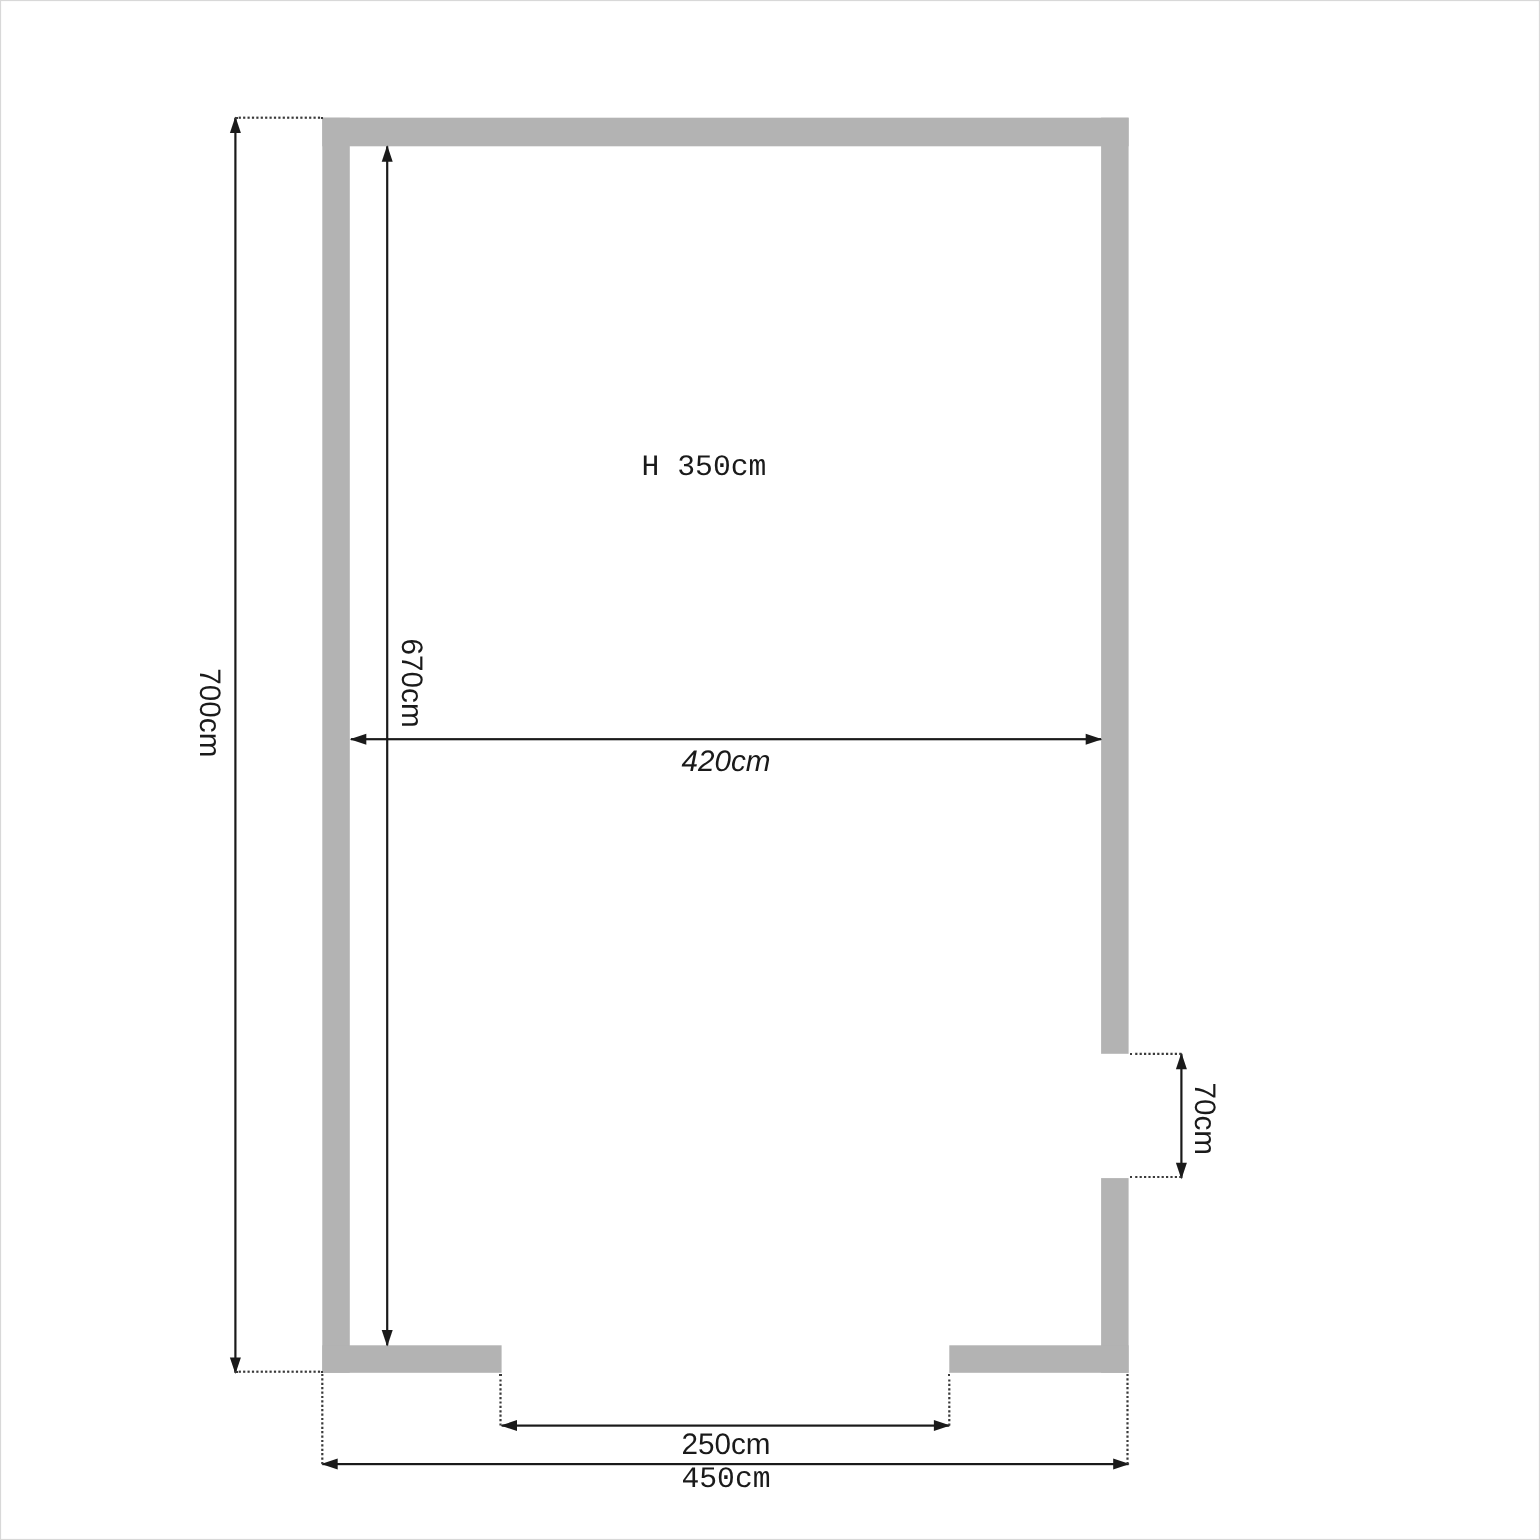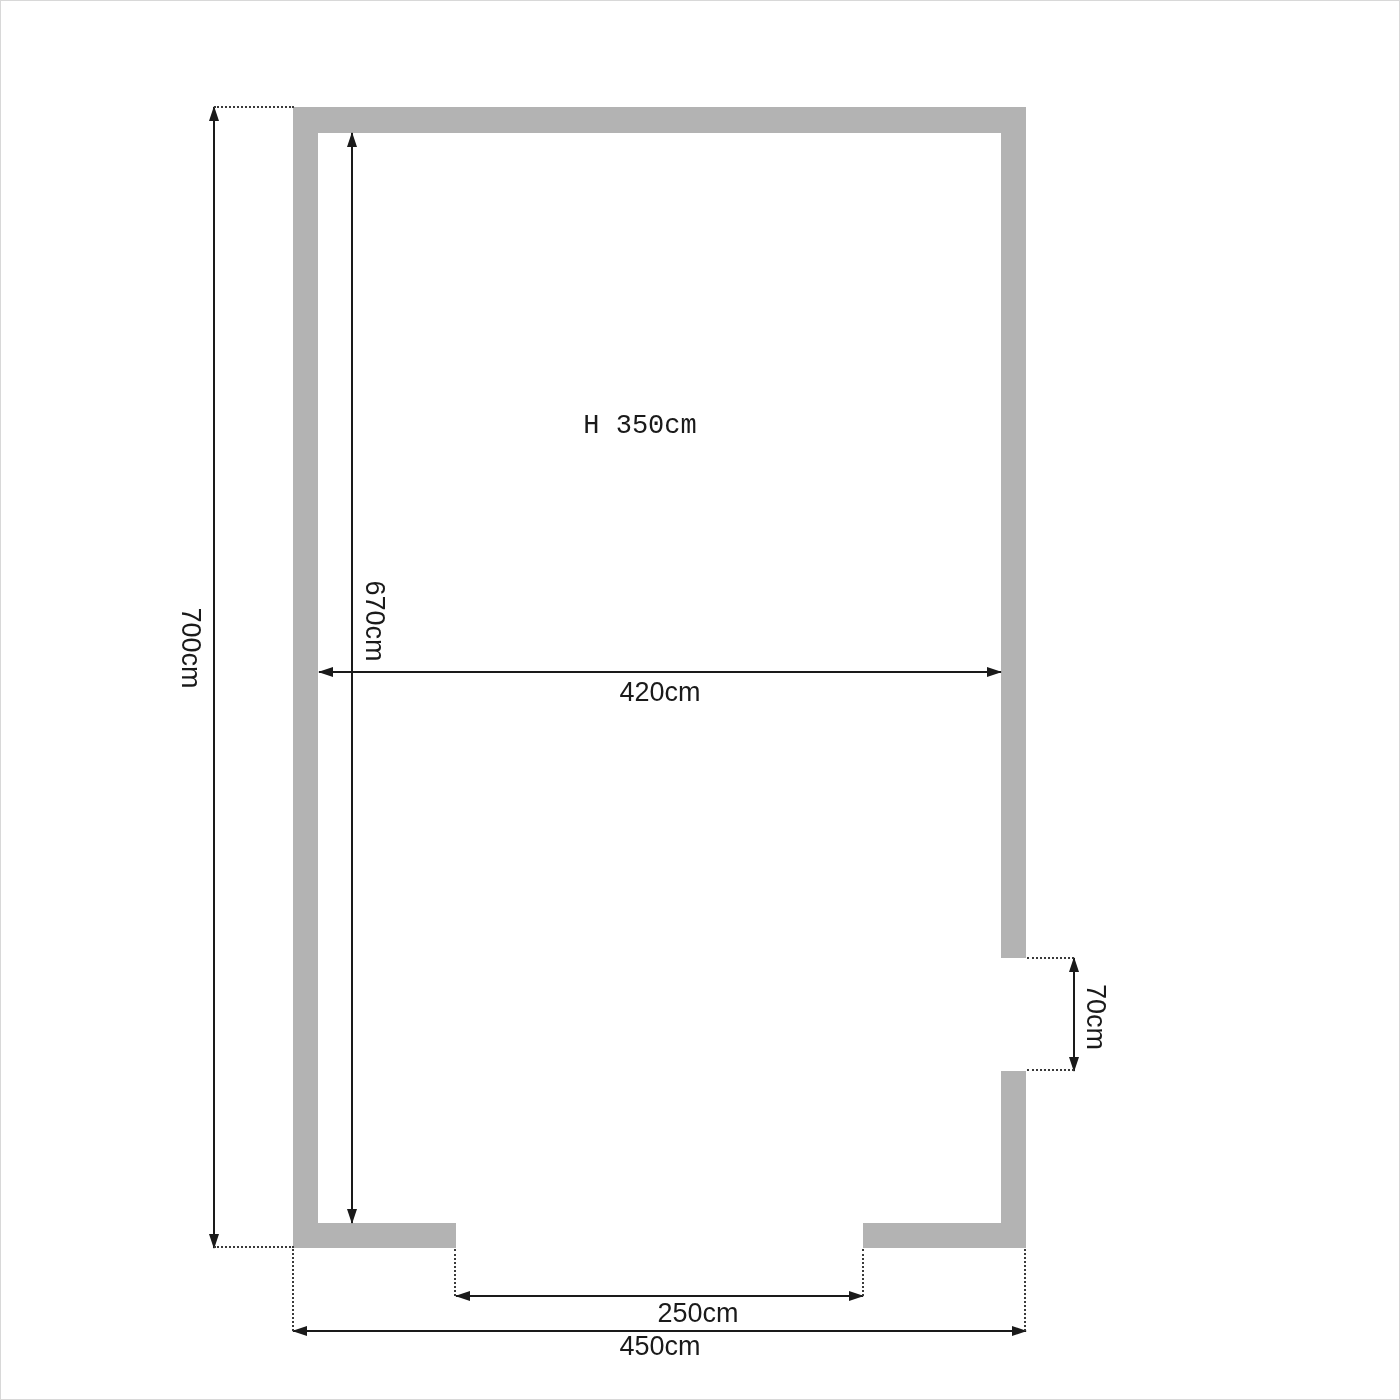--- a/index.html
+++ b/index.html
@@ -63,41 +63,41 @@
   <div class="vline" style="left:350px;top:132px;height:1090px;">
     <span class="ah ah-up"></span>
     <span class="ah ah-down"></span>
   </div>
   <div class="label rot" style="left:373px;top:620px;">670cm</div>
 
   <div class="hline" style="left:318px;top:670px;width:682px;">
     <span class="ah ah-left"></span>
     <span class="ah ah-right"></span>
   </div>
-  <div class="label" style="left:659px;top:691px;">420cm</div>
+  <div class="label" style="left:659px;top:691px;font-style:italic;">420cm</div>
 
   <div class="vline" style="left:1072px;top:957px;height:113px;">
     <span class="ah ah-up"></span>
     <span class="ah ah-down"></span>
   </div>
   <div class="dotx" style="left:1026px;top:956px;width:47px;"></div>
   <div class="dotx" style="left:1026px;top:1068px;width:47px;"></div>
   <div class="label rot" style="left:1094px;top:1016px;">70cm</div>
 
   <div class="hline" style="left:455px;top:1294px;width:407px;">
     <span class="ah ah-left"></span>
     <span class="ah ah-right"></span>
   </div>
   <div class="doty" style="left:453px;top:1248px;height:47px;"></div>
   <div class="doty" style="left:861px;top:1248px;height:47px;"></div>
-  <div class="label" style="left:697px;top:1312px;">250cm</div>
+  <div class="label" style="left:659px;top:1312px;">250cm</div>
 
   <div class="hline" style="left:292px;top:1329px;width:733px;">
     <span class="ah ah-left"></span>
     <span class="ah ah-right"></span>
   </div>
   <div class="doty" style="left:291px;top:1248px;height:82px;"></div>
   <div class="doty" style="left:1023px;top:1248px;height:82px;"></div>
-  <div class="label" style="left:659px;top:1345px;">450cm</div>
+  <div class="label" style="left:659px;top:1345px;font-family:Liberation Mono, monospace;">450cm</div>
 
   <div class="label" style="left:639px;top:425px;font-family:Liberation Mono, monospace;">H 350cm</div>
 
 </div>
 
 </body></html>

